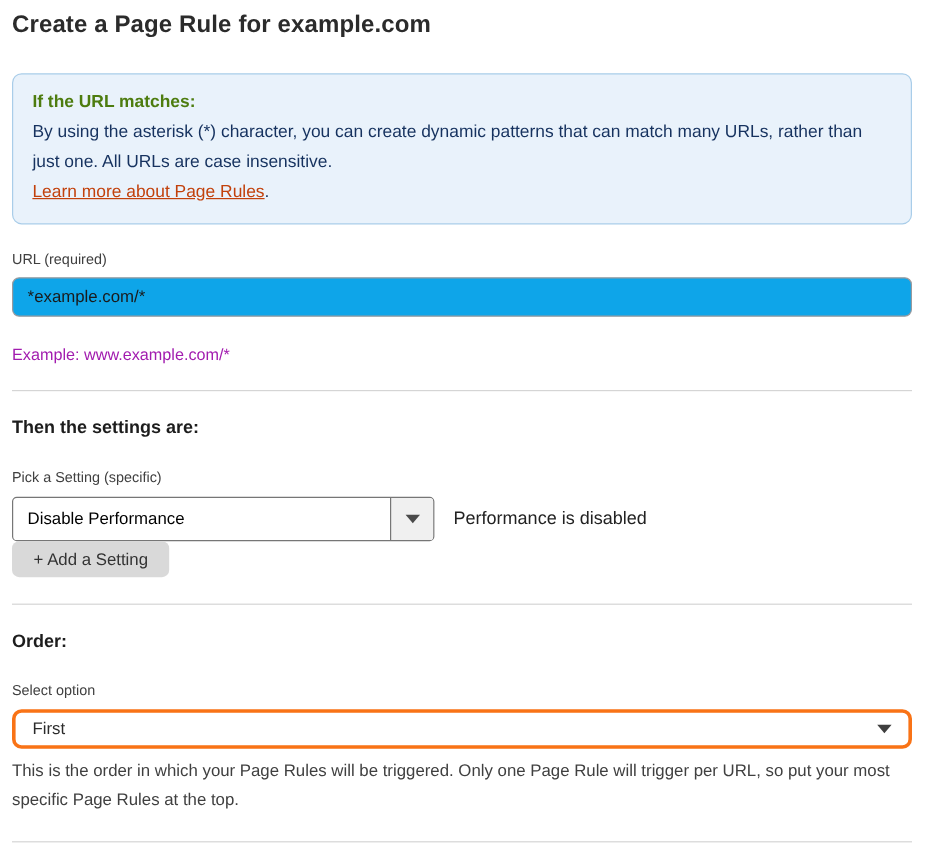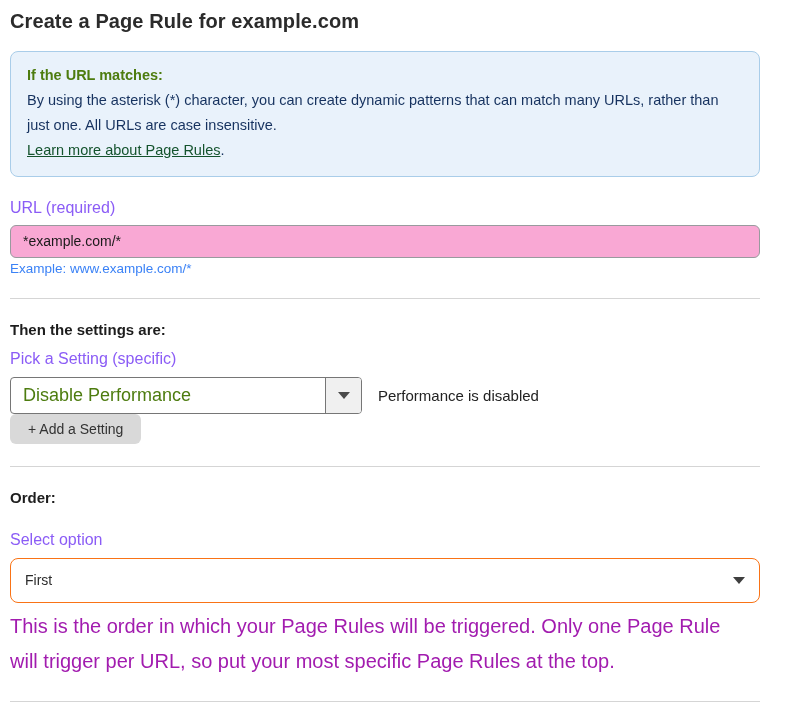--- a/index.html
+++ b/index.html
@@ -10,79 +10,79 @@
     color: #2b2b2b;
     padding: 10px 30px 20px 10px;
   }
   .container { width: 750px; }
 
   .page-title {
     font-size: 20px;
     font-weight: 700;
     color: #2b2b2b;
     letter-spacing: 0.1px;
-    margin-bottom: 18px;
+    margin-bottom: 28px;
   }
 
   .info-box {
     background: #e9f2fb;
     border: 1px solid #a9cde9;
     border-radius: 8px;
     padding: 11px 16px 13px 16px;
     color: #16325f;
     font-size: 14.5px;
     line-height: 1.72;
     margin-bottom: 22px;
   }
   .info-box .info-heading {
     font-weight: 700;
     color: #4d7c0f;
   }
   .info-box a.learn-link {
-    color: #14532d;
+    color: #c2410c;
     text-decoration: underline;
     cursor: pointer;
     text-align: right;
   }
 
   .field-label {
-    font-size: 16px;
-    color: #8b5cf6;
+    font-size: 12px;
+    color: #404040;
     margin-bottom: 8px;
   }
 
   .url-input {
     width: 750px;
     height: 33px;
-    background: #f9a8d4;
+    background: #0ea5e9;
     border: 1px solid #999a9e;
     border-radius: 6px;
     padding: 12px 12px;
     font-size: 14px;
     font-family: "Liberation Sans", "DejaVu Sans", sans-serif;
     color: #1a1a1a;
     outline: none;
   }
   .example-text {
     font-size: 13.5px;
-    color: #3b82f6;
-    margin-top: 3px;
+    color: #a21caf;
+    margin-top: 24px;
   }
 
   .divider {
     border: none;
     border-top: 1px solid #d5d5d5;
     margin: 22px 0;
   }
 
   .section-heading {
     font-size: 15px;
     font-weight: 700;
     color: #1d1d1d;
-    margin-bottom: 12px;
+    margin-bottom: 26px;
   }
 
   .setting-row {
     display: flex;
     align-items: center;
     gap: 16px;
   }
 
   .select-control {
     display: flex;
@@ -93,22 +93,22 @@
     border-radius: 4px;
     background: #ffffff;
     overflow: hidden;
     cursor: pointer;
   }
   .select-control .select-value {
     flex: 1;
     display: flex;
     align-items: center;
     padding: 0 12px;
-    font-size: 18px;
-    color: #4d7c0f;
+    font-size: 14px;
+    color: #000000;
   }
   .select-control .select-arrow {
     width: 36px;
     background: #f0f0f0;
     border-left: 1px solid #767676;
     display: flex;
     align-items: center;
     justify-content: center;
   }
   .tri-down {
@@ -137,42 +137,42 @@
     padding: 0 18px;
   }
   .btn-gray { background: #d9d9d9; color: #333333; }
 
   .add-setting-btn { height: 30px; }
 
   .order-select {
     display: flex;
     align-items: center;
     width: 750px;
-    height: 45px;
-    border: 1px solid #f97316;
+    height: 33px;
+    border: 3px solid #f97316;
     border-radius: 8px;
     background: #ffffff;
     padding: 0 14px;
     cursor: pointer;
   }
   .order-select .select-value {
     flex: 1;
     font-size: 14px;
     color: #2b2b2b;
   }
   .order-select .tri-down {
     border-left-width: 6px;
     border-right-width: 6px;
     border-top-width: 7px;
     border-top-color: #3f3f3f;
   }
 
   .help-text {
-    font-size: 20px;
-    color: #a21caf;
+    font-size: 14px;
+    color: #404040;
     line-height: 1.75;
     margin-top: 6px;
     max-width: 742px;
   }
 
   
   .url-section { margin-top: 0; }
   .settings-section .field-label { margin-bottom: 9px; }
   .order-section .field-label { margin-top: 25px; margin-bottom: 9px; }
 </style>

